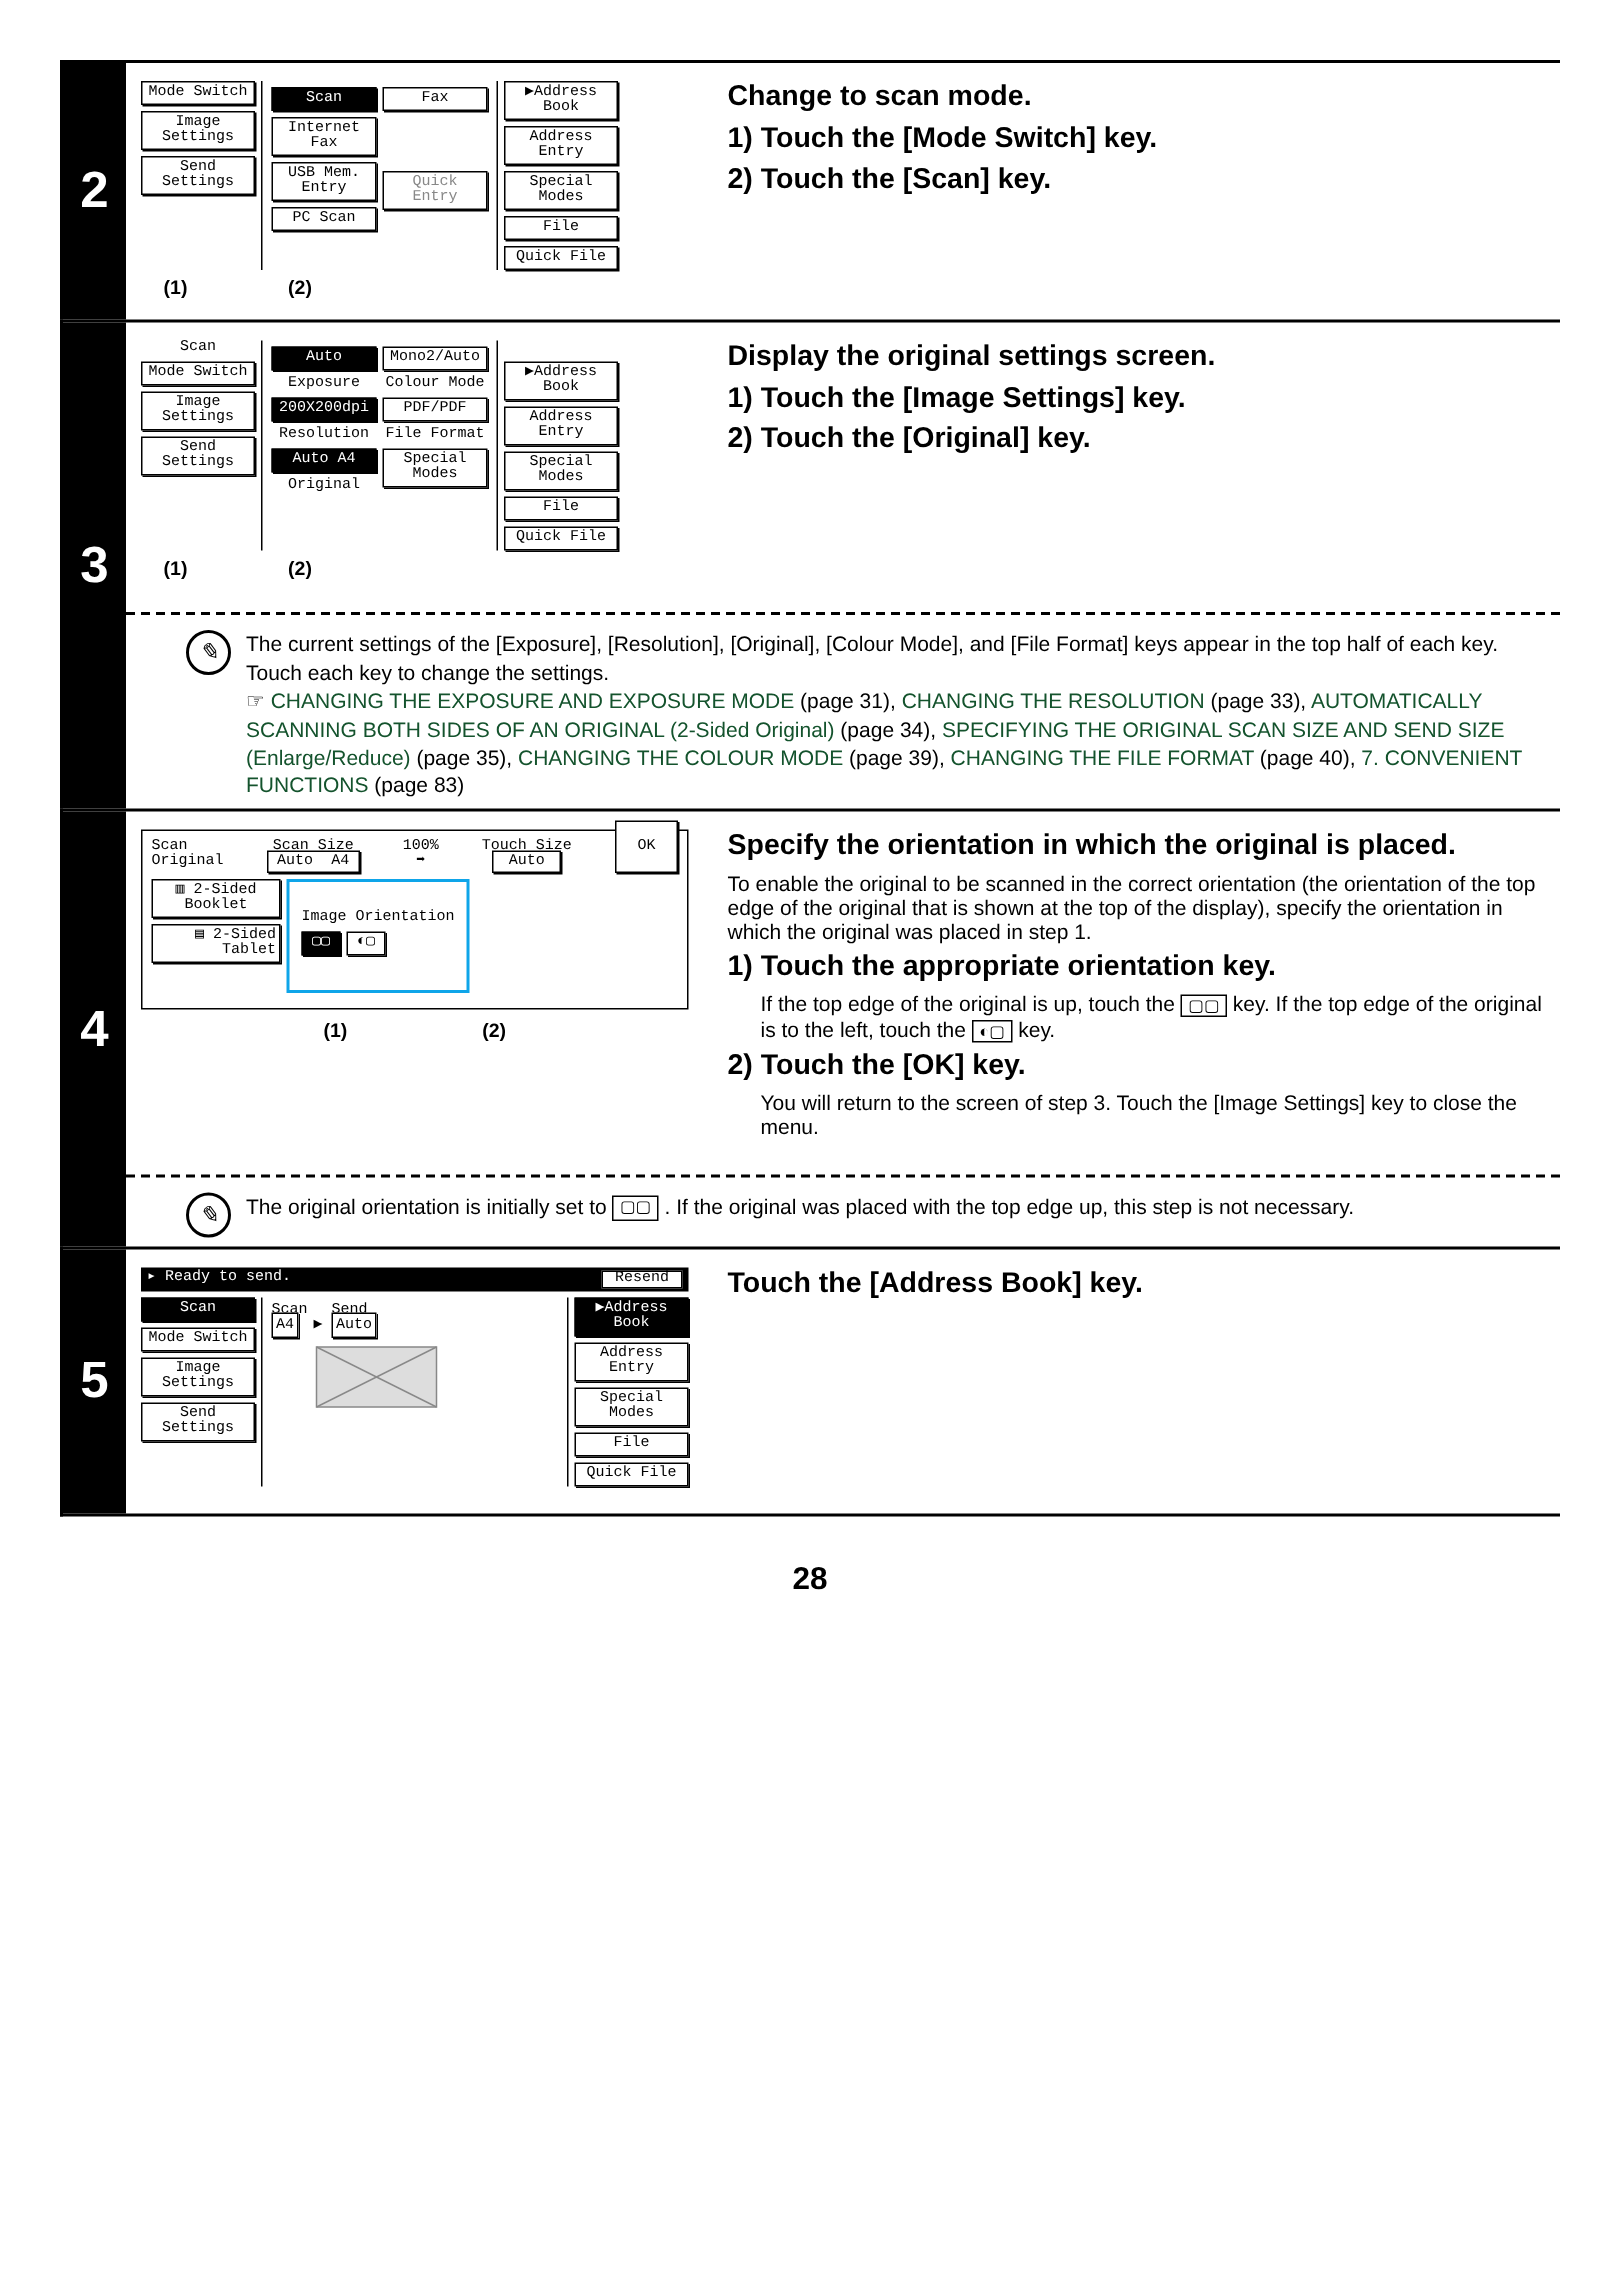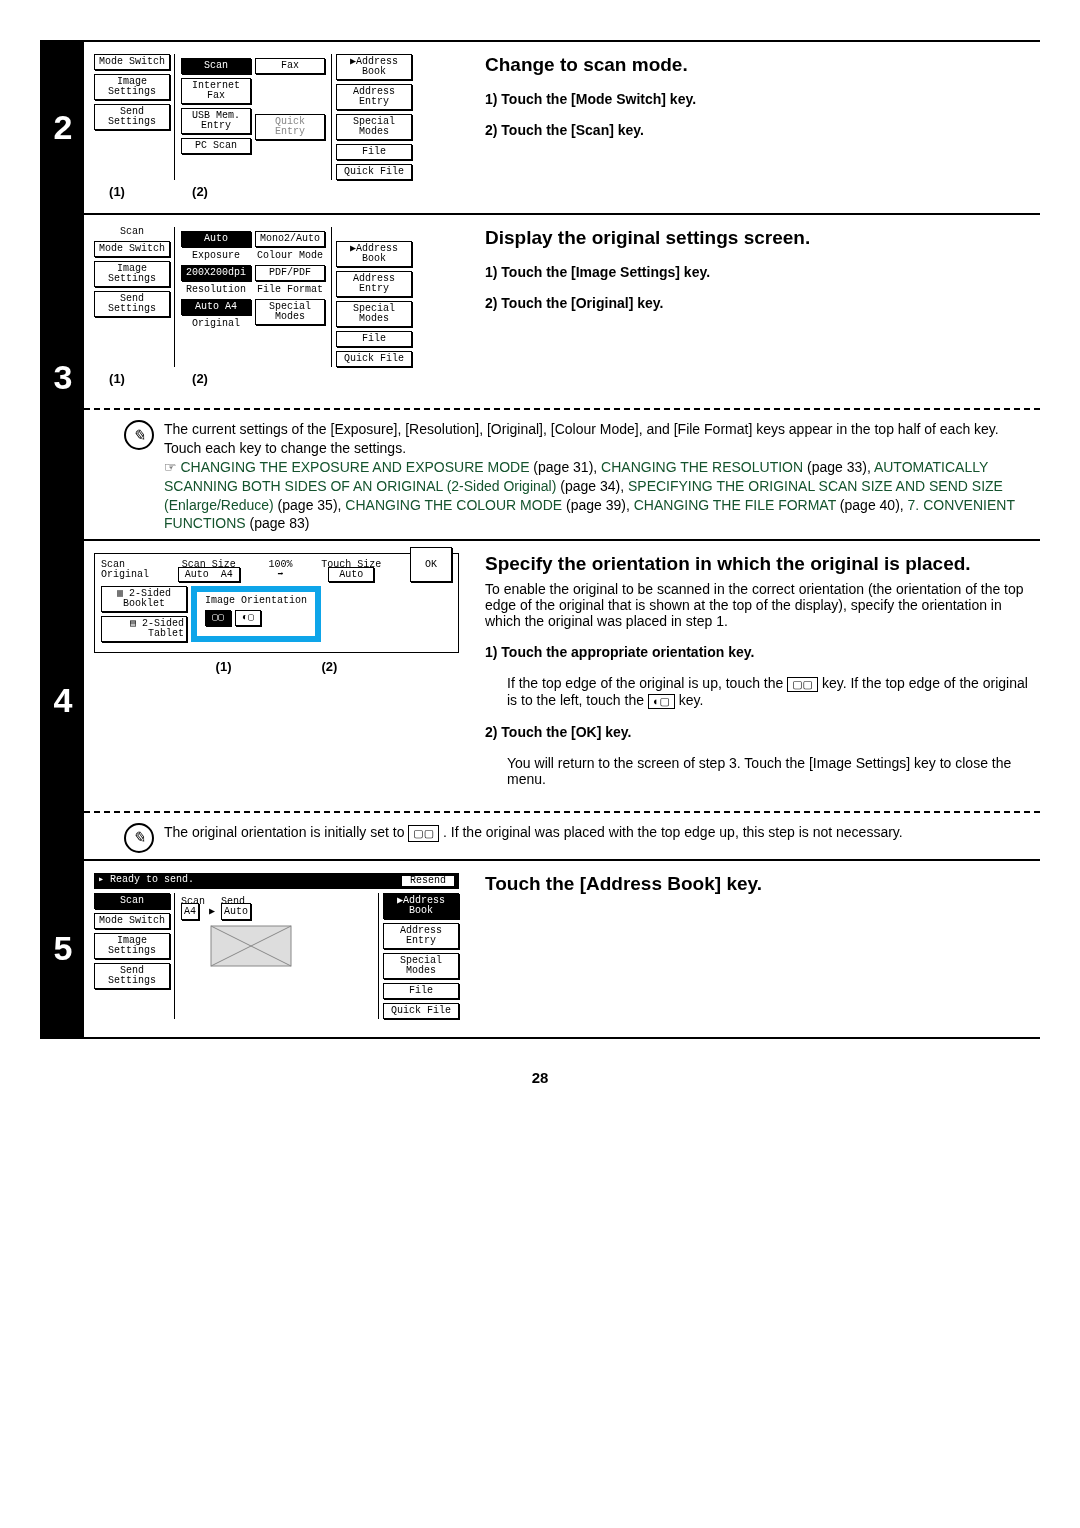--- a/index.html
+++ b/index.html
@@ -3,29 +3,29 @@
 <meta charset="utf-8">
 <style>
   body { font-family: Arial, Helvetica, sans-serif; font-size: 14px; margin:0; padding:40px 40px 20px 40px; color:#000; width:1000px; }
   .step-row { display:flex; border-top:2px solid #000; border-left:2px solid #000; }
   .step-row.last { border-bottom:2px solid #000; }
   .step-num-cell { width:42px; background:#000; color:#fff; font-size:34px; font-weight:bold; display:flex; align-items:center; justify-content:center; }
   .step-body { flex:1; padding:12px 10px 14px 10px; display:flex; gap:26px; }
   .lcd-area { width:365px; }
   .txt-area { flex:1; }
   h2.st-title { font-size:19px; margin:0 0 6px 0; font-weight:bold; }
-  .st-sub { font-size:14px; font-weight:bold; margin:15px 0; }
+  .st-sub { font-size:19px; font-weight:bold; margin:5px 0; }
   .st-p { font-size:14px; margin:4px 0; }
   .st-ind { font-size:14px; margin:2px 0 2px 22px; }
   a.xref { color:#14532d; text-decoration:none; }
   .dashes { border:none; border-top:2px dashed #000; margin:8px 0; }
   .note-row { display:flex; gap:10px; align-items:flex-start; padding:2px 4px 6px 40px; }
   .note-icon { width:26px; height:26px; border:2px solid #000; border-radius:50%; display:flex; align-items:center; justify-content:center; flex-shrink:0; font-size:16px; font-style:italic; }
   .note-txt { font-size:14px; line-height:1.35; }
-  .page-num { text-align:center; font-size:15px; font-weight:bold; margin-top:30px; }
+  .page-num { text-align:center; font-size:21px; font-weight:bold; margin-top:30px; }
   
   .panel { font-family:"Courier New",monospace; font-size:10px; line-height:1; }
   .prow { display:flex; gap:4px; margin-bottom:4px; }
   .pbtn { border:1px solid #000; padding:2px 2px; text-align:center; background:#fff; box-shadow:1px 1px 0 #000; }
   .pbtn.sel { background:#000; color:#fff; }
   .pbtn.dim { color:#888; }
   .pcol { display:flex; flex-direction:column; gap:4px; }
   .w70 { width:70px; } .w64 { width:64px; }
   .labels { display:flex; font-weight:bold; font-size:13px; margin-top:4px; }
   .mid-col { border-left:1px solid #000; border-right:1px solid #000; padding:4px 6px; }
@@ -171,21 +171,21 @@
             <div style="text-align:center"><span>Touch Size</span><br><span class="pbtn" style="padding:1px 10px">Auto</span></div>
             <div><span class="pbtn" style="padding:11px 14px">OK</span></div>
           </div>
           <div class="prow" style="margin-top:6px">
             <div class="pcol">
               <div class="pbtn" style="white-space:pre;width:80px;text-align:center">▥ <span style="white-space:pre">2-Sided
 Booklet</span></div>
               <div class="pbtn" style="white-space:pre;width:80px;text-align:right">▤ <span style="white-space:pre">2-Sided
 Tablet</span></div>
             </div>
-            <div style="border:6px solid #0ea5e9;padding:4px 8px;">
+            <div style="border:2px solid #0ea5e9;padding:19px 8px;">
               <div style="text-align:center;margin-bottom:4px">Image Orientation</div>
               <div class="prow">
                 <span class="pbtn sel" style="padding:2px 6px">▢▢</span>
                 <span class="pbtn" style="padding:2px 6px">◐▢</span>
               </div>
             </div>
           </div>
         </div>
         <div class="labels" style="justify-content:center;gap:90px;margin-top:6px">
             <div>(1)</div>

